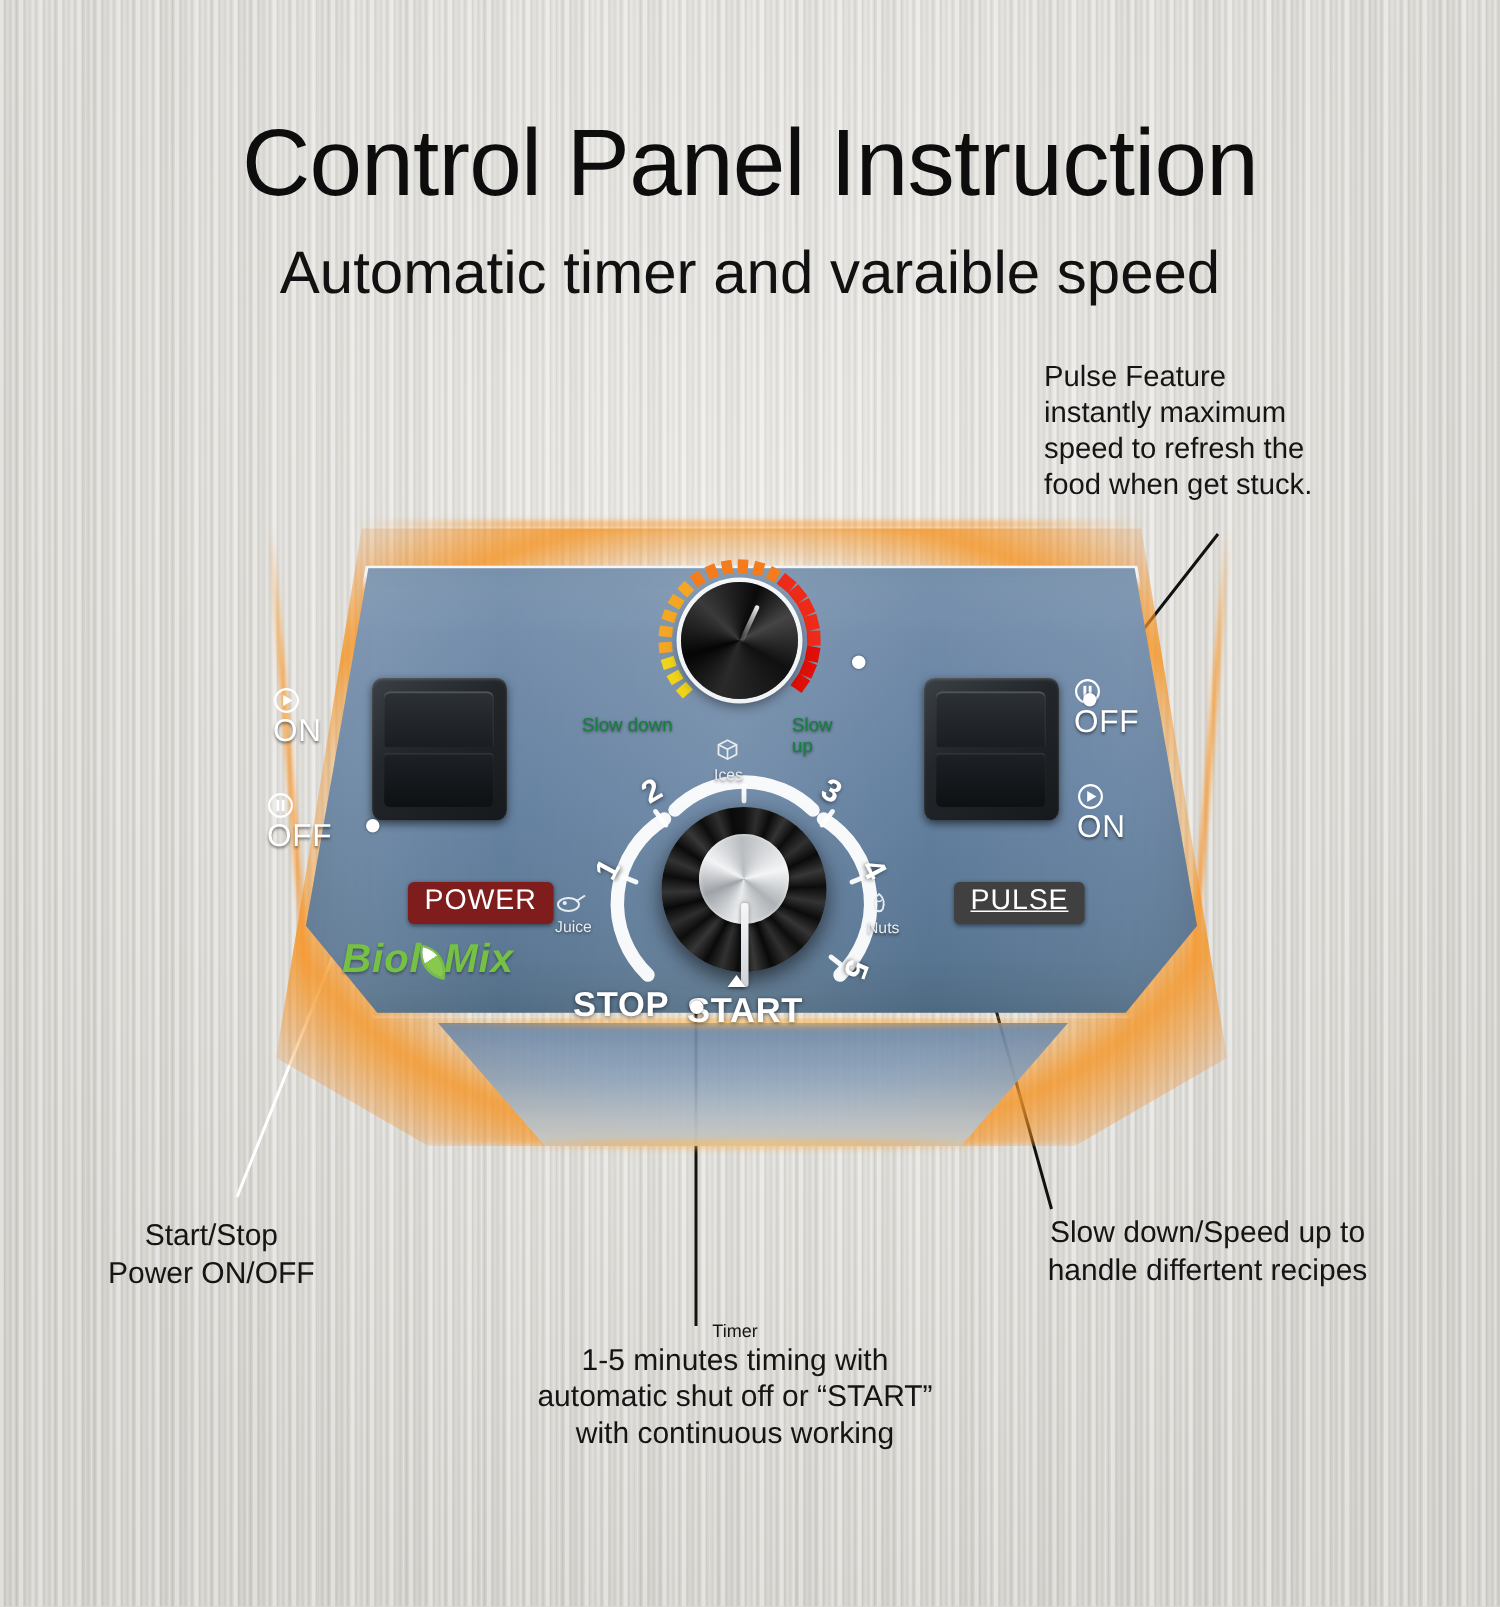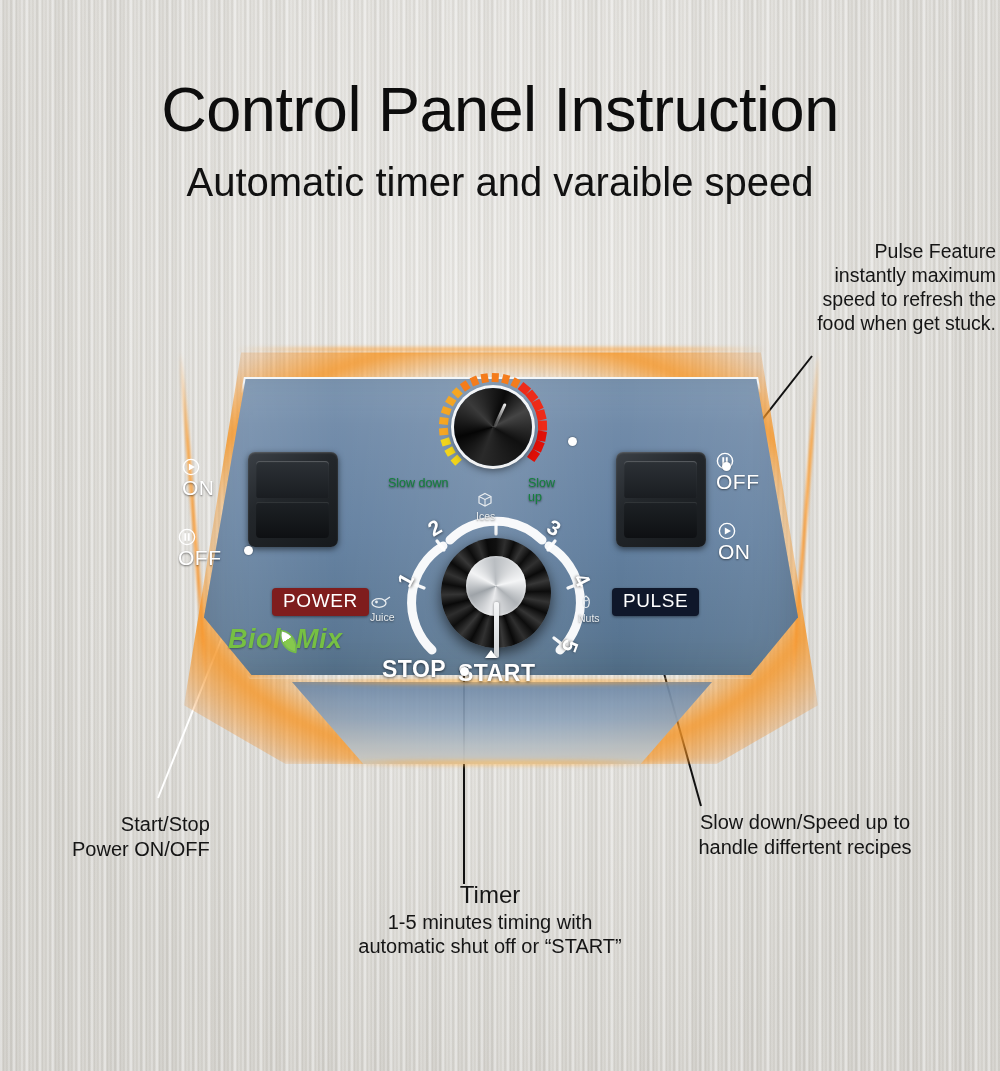--- a/index.html
+++ b/index.html
@@ -33,24 +33,24 @@
     position:absolute;left:0;right:0;top:78px;text-align:center;
     font-size:63px;color:#0d0d0d;letter-spacing:-.5px;line-height:1;
   }
   .subtitle{
     position:absolute;left:0;right:0;top:162px;text-align:center;
     font-size:40px;color:#111;line-height:1;
   }
 
   
   .callout{position:absolute;color:#151515;line-height:1.23;}
-  #co-pulse{right:4px;top:240px;text-align:right;font-size:19.5px;width:300px;}
-  #co-power{left:72px;top:812px;text-align:right;font-size:20px;}
+  #co-pulse{right:4px;top:240px;font-size:19.5px;width:300px;}
+  #co-power{left:72px;top:812px;text-align:center;font-size:20px;}
   #co-timer{left:300px;top:880px;text-align:center;width:380px;font-size:20px;}
-  #co-timer .hd{font-size:24px;}
+  #co-timer .hd{font-size:12px;}
   #co-speed{left:650px;top:810px;text-align:center;width:310px;font-size:20px;}
   .callout .hd{display:block;}
 
   
   #leaders{position:absolute;inset:0;pointer-events:none;}
 
   
   #appliance{position:absolute;left:176px;top:330px;width:650px;height:450px;}
 
   
@@ -150,21 +150,21 @@
   #lbl-off-right{left:540px;top:122px;}
   #lbl-on-right{left:542px;top:192px;}
 
   
   .badge{
     position:absolute;padding:3px 11px 4px;border-radius:4px;color:#fff;
     font-size:19px;letter-spacing:.6px;line-height:1.08;
     box-shadow:0 1px 3px rgba(0,0,0,.45);
   }
   #badge-power{left:96px;top:258px;background:#7f1d1d;}
-  #badge-pulse{left:436px;top:258px;background:#0f172a;}
+  #badge-pulse{left:460px;top:258px;background:#404040;text-decoration:underline;}
 
   
   #logo{position:absolute;left:52px;top:296px;font-size:27px;font-weight:bold;
         letter-spacing:.5px;line-height:1;font-style:italic;}
   #logo .g{color:#76c043;text-shadow:0 1px 2px rgba(0,0,0,.35);}
   #logo .leaf{display:inline-block;width:17px;height:17px;position:relative;top:2px;margin:0 -1px;
     background:linear-gradient(135deg,#ffffff 40%,#86c94d 41%);
     border-radius:0 100% 0 100%;transform:rotate(12deg);
     box-shadow:0 0 0 1.5px #76c043;}
 
@@ -253,20 +253,21 @@
 
 <div class="callout" id="co-power">
   <span>Start/Stop</span><br>
   <span>Power ON/OFF</span>
 </div>
 
 <div class="callout" id="co-timer">
   <span class="hd">Timer</span>
   <span>1-5 minutes timing with</span><br>
   <span>automatic shut off or “START”</span><br>
+  <span>with continuous working</span>
 </div>
 
 <div class="callout" id="co-speed">
   <span>Slow down/Speed up to</span><br>
   <span>handle differtent recipes</span>
 </div>
 
 <div id="appliance">
 
   <div id="glow"></div>

